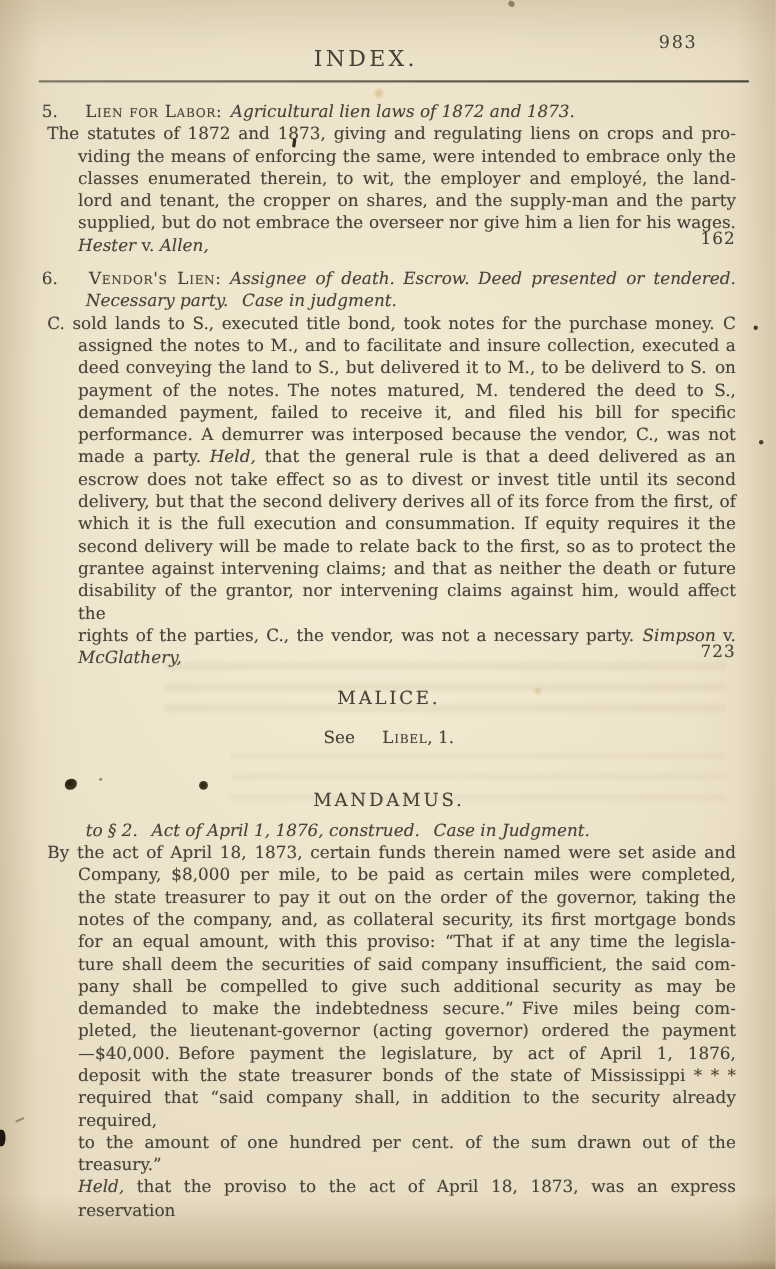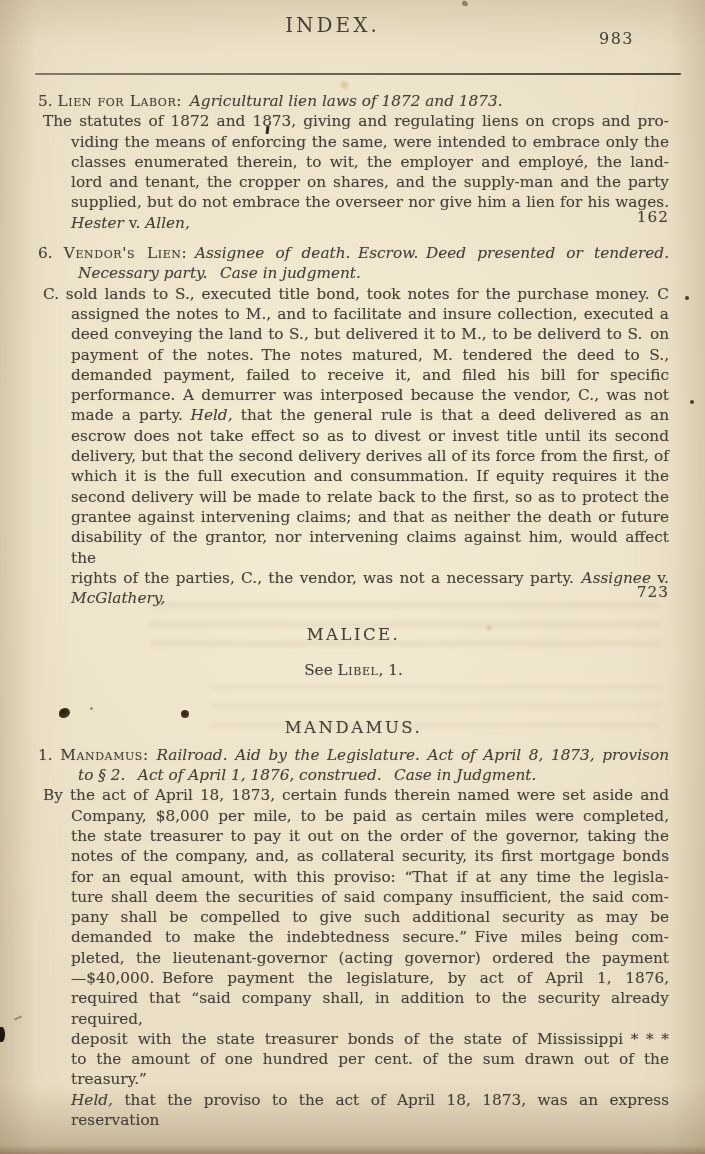--- a/index.html
+++ b/index.html
@@ -9,36 +9,36 @@
     font-family:"DejaVu Serif","Liberation Serif",serif;
     color:var(--ink,#46413a);
     background-color:var(--paper,#e9dec4);
     background-image:
       radial-gradient(ellipse 120% 90% at 48% 40%, rgba(255,250,228,.5), rgba(255,248,225,0) 62%),
       linear-gradient(to right, rgba(145,120,80,.20), rgba(145,120,80,0) 5%, rgba(145,120,80,0) 95%, rgba(145,120,80,.16)),
       linear-gradient(to bottom, rgba(145,120,80,.10), rgba(145,120,80,0) 4%, rgba(145,120,80,0) 94%, rgba(120,96,60,.30));
     box-shadow: inset 0 0 70px rgba(140,115,75,.22);
   }
   .page{ position:absolute; inset:0; }
-  .header{ position:relative; height:52px; padding-top:12px; }
+  .header{ position:relative; height:52px; padding-top:40px; }
   .title{ text-align:center; font-size:20px; letter-spacing:3px; line-height:26px; transform:translateX(-20px); }
   .pageno{ position:absolute; right:71px; top:26px; font-size:16px; letter-spacing:1.5px; line-height:26px; }
   .rule{ margin:21px 24px 0 35px; height:2px; border-radius:1px;
          background:linear-gradient(90deg, rgba(72,66,55,.65), rgba(62,57,47,.9)); }
   .content{ margin:16px 36px 0 38px; font-size:15.3px; line-height:20.3px;
             text-shadow:0 0 1px rgba(74,66,52,.30); }
   .entry{ margin-bottom:10px; }
   .ln{ padding-left:33px; }
   .ln.f{ padding-left:5px; }
   .hd .ln{ padding-left:40px; }
   .hd .ln.f{ padding-left:0; }
   .ln.j{ text-align:justify; text-align-last:justify; }
   .ln.cite{ padding-left:33px; }
   .i{ font-style:italic; }
-  .sc{ font-variant:small-caps; letter-spacing:.6px; }
+  .sc{ font-variant:small-caps; letter-spacing:.6px;margin-left:20px; }
   .num{ float:right; transform:translateY(-6px); letter-spacing:1px; }
   .c-head{ text-align:center; font-size:16.5px; letter-spacing:2.5px; font-weight:normal; line-height:22px; }
   .c-head.malice{ margin-top:16px; }
   .ref{ margin-top:14px; }
   .ref .ln{ padding:0; text-align:center; }
   .c-head.mandamus{ margin-top:36px; margin-bottom:6px; }
   
   .art{ position:absolute; pointer-events:none; }
   .spot-top{ left:462px; top:1px; width:6px; height:5px; background:#7a6845; border-radius:40% 60% 50% 50%; transform:rotate(30deg); opacity:.75; }
   .dot-r1{ left:685px; top:296px; width:4px; height:4px; background:#463b2a; border-radius:50%; }
@@ -97,50 +97,49 @@
           <div class="ln j"><span class="n">payment of the notes. The notes matured, M. tendered the deed to S.,</span></div>
           <div class="ln j"><span class="n">demanded payment, failed to receive it, and filed his bill for specific</span></div>
           <div class="ln j"><span class="n">performance. A demurrer was interposed because the vendor, C., was not</span></div>
           <div class="ln j"><span class="n">made a party. </span><span class="i">Held,</span><span class="n"> that the general rule is that a deed delivered as an</span></div>
           <div class="ln j"><span class="n">escrow does not take effect so as to divest or invest title until its second</span></div>
           <div class="ln j"><span class="n">delivery, but that the second delivery derives all of its force from the first, of</span></div>
           <div class="ln j"><span class="n">which it is the full execution and consummation. If equity requires it the</span></div>
           <div class="ln j"><span class="n">second delivery will be made to relate back to the first, so as to protect the</span></div>
           <div class="ln j"><span class="n">grantee against intervening claims; and that as neither the death or future</span></div>
           <div class="ln j"><span class="n">disability of the grantor, nor intervening claims against him, would affect the</span></div>
-          <div class="ln j"><span class="n">rights of the parties, C., the vendor, was not a necessary party. </span><span class="i">Assignee</span><span class="n"> v.</span></div>
+          <div class="ln j"><span class="n">rights of the parties, C., the vendor, was not a necessary party. </span><span class="i">Simpson</span><span class="n"> v.</span></div>
           <div class="ln cite"><span class="num">723</span><span class="i">McGlathery,</span></div>
         </div>
     </section>
 
     <h2 class="c-head malice">MALICE.</h2>
     <div class="ref">
         <div class="ln"><span class="n">See </span><span class="sc">Libel</span><span class="n">, 1.</span></div>
       </div>
 
     <h2 class="c-head mandamus">MANDAMUS.</h2>
 
     <section class="entry">
       <div class="hd">
-          <div class="ln f j"><span class="n">1. </span><span class="sc">Mandamus:</span><span class="n"> </span><span class="i">Railroad. Aid by the Legislature. Act of April 8, 1873, provison</span></div>
           <div class="ln"><span class="i">to § 2.  Act of April 1, 1876, construed.  Case in Judgment.</span></div>
         </div>
       <div class="para">
           <div class="ln f j"><span class="n">By the act of April 18, 1873, certain funds therein named were set aside and</span></div>
           <div class="ln j"><span class="n">Company, $8,000 per mile, to be paid as certain miles were completed,</span></div>
           <div class="ln j"><span class="n">the state treasurer to pay it out on the order of the governor, taking the</span></div>
           <div class="ln j"><span class="n">notes of the company, and, as collateral security, its first mortgage bonds</span></div>
           <div class="ln j"><span class="n">for an equal amount, with this proviso: “That if at any time the legisla-</span></div>
           <div class="ln j"><span class="n">ture shall deem the securities of said company insufficient, the said com-</span></div>
           <div class="ln j"><span class="n">pany shall be compelled to give such additional security as may be</span></div>
           <div class="ln j"><span class="n">demanded to make the indebtedness secure.” Five miles being com-</span></div>
           <div class="ln j"><span class="n">pleted, the lieutenant-governor (acting governor) ordered the payment</span></div>
           <div class="ln j"><span class="n">—$40,000. Before payment the legislature, by act of April 1, 1876,</span></div>
+          <div class="ln j"><span class="n">deposit with the state treasurer bonds of the state of Mississippi * * *</span></div>
           <div class="ln j"><span class="n">required that “said company shall, in addition to the security already required,</span></div>
-          <div class="ln j"><span class="n">deposit with the state treasurer bonds of the state of Mississippi * * *</span></div>
           <div class="ln j"><span class="n">to the amount of one hundred per cent. of the sum drawn out of the treasury.”</span></div>
           <div class="ln j"><span class="i">Held,</span><span class="n"> that the proviso to the act of April 18, 1873, was an express reservation</span></div>
         </div>
     </section>
 
   </main>
 
   <div class="art ghost1"></div>
   <div class="art ghost2"></div>
   <div class="art spot-top"></div>

